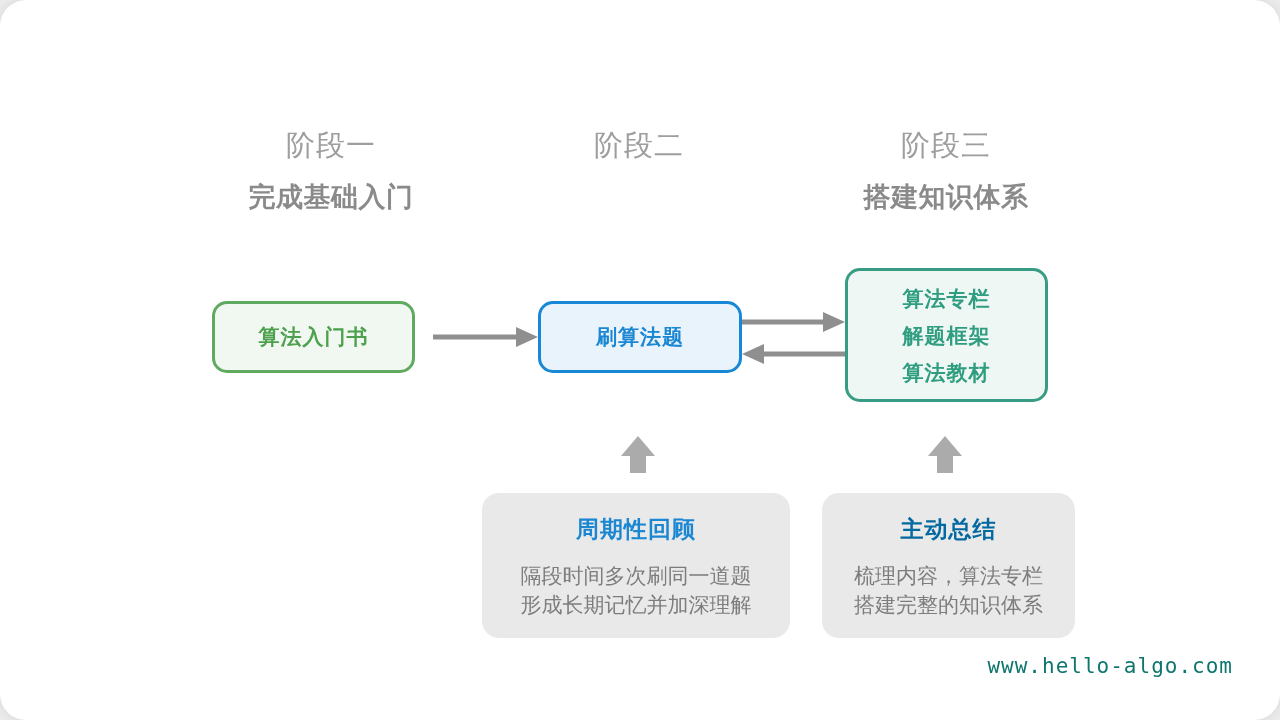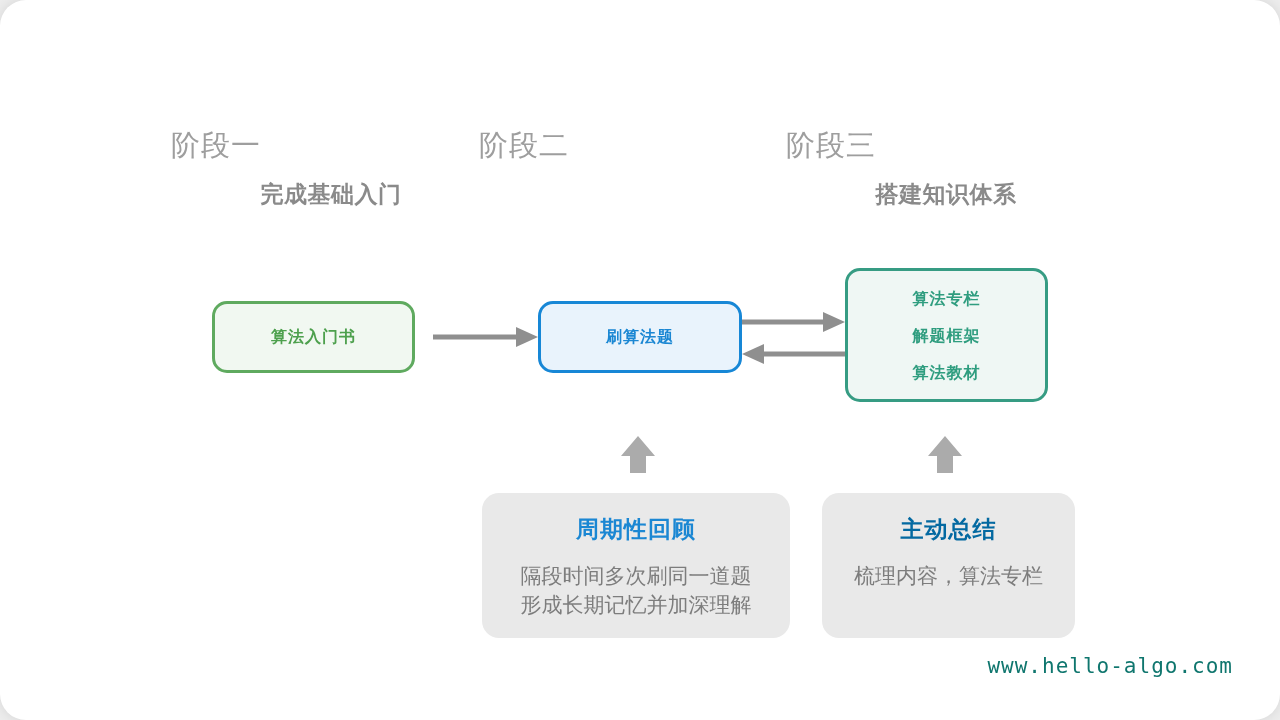--- a/index.html
+++ b/index.html
@@ -13,46 +13,46 @@
   }
   .canvas {
     position: relative;
     width: 1280px;
     height: 720px;
     background: #ffffff;
     border-radius: 26px;
     box-shadow: 0 0 14px rgba(0,0,0,0.10);
     overflow: hidden;
   }
-  .phase { position: absolute; width: 320px; text-align: left; }
+  .phase { position: absolute; width: 320px; text-align: center; }
   .phase-title {
     font-size: 29px;
     color: #9e9e9e;
     font-weight: 400;
     letter-spacing: 1px;
   }
   .phase-subtitle {
     position: absolute;
     width: 320px;
     text-align: center;
-    font-size: 23px;
+    font-size: 27px;
     font-weight: 700;
     color: #8a8a8a;
     letter-spacing: 0.5px;
   }
   .node {
     position: absolute;
     box-sizing: border-box;
     border-radius: 15px;
     display: flex;
     flex-direction: column;
     align-items: center;
     justify-content: center;
     font-weight: 700;
-    font-size: 16px;
+    font-size: 21px;
     letter-spacing: 1px;
   }
   .node-green  { border: 3px solid #5faa5f; background: #f1f8f1; color: #4da04d; }
   .node-blue   { border: 3px solid #1787d6; background: #e9f3fc; color: #1b87d3; }
   .node-teal   { border: 3px solid #369c83; background: #eff7f4; color: #2f9d7f; }
   .node-teal .node-line { line-height: 37px; }
   .arrows-layer {
     position: absolute;
     left: 0; top: 0;
     width: 1280px; height: 720px;
@@ -149,18 +149,19 @@
     <div class="callout-body">
       <div>隔段时间多次刷同一道题</div>
       <div>形成长期记忆并加深理解</div>
     </div>
   </div>
 
   <div class="callout" style="left:822px; top:493px; width:253px; height:145px;">
     <div class="callout-title teal">主动总结</div>
     <div class="callout-body">
       <div>梳理内容，算法专栏</div>
+      <div>搭建完整的知识体系</div>
     </div>
   </div>
 
   <div class="watermark">www.hello-algo.com</div>
 
 </div>
 
 </body></html>

